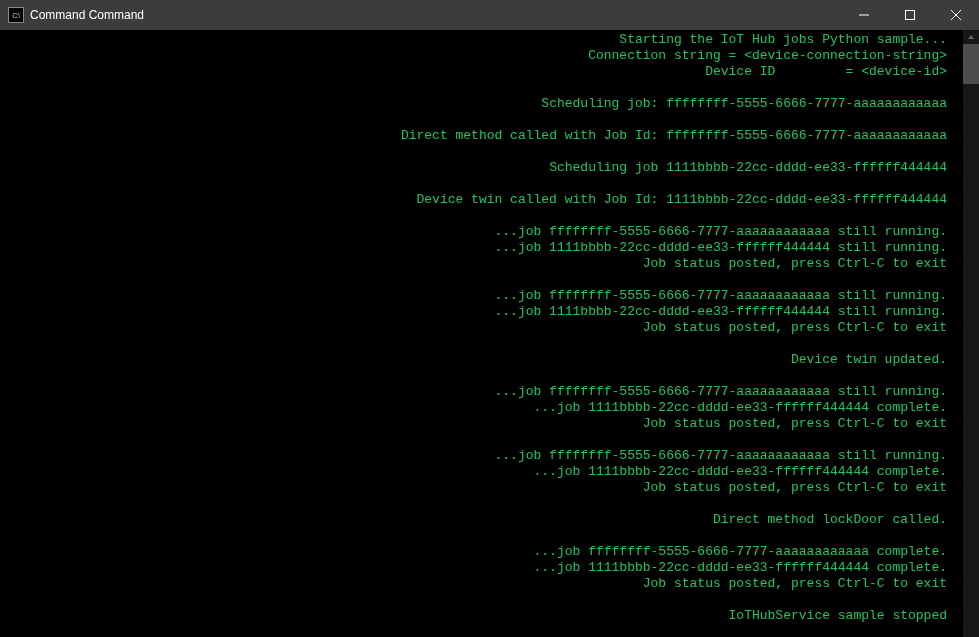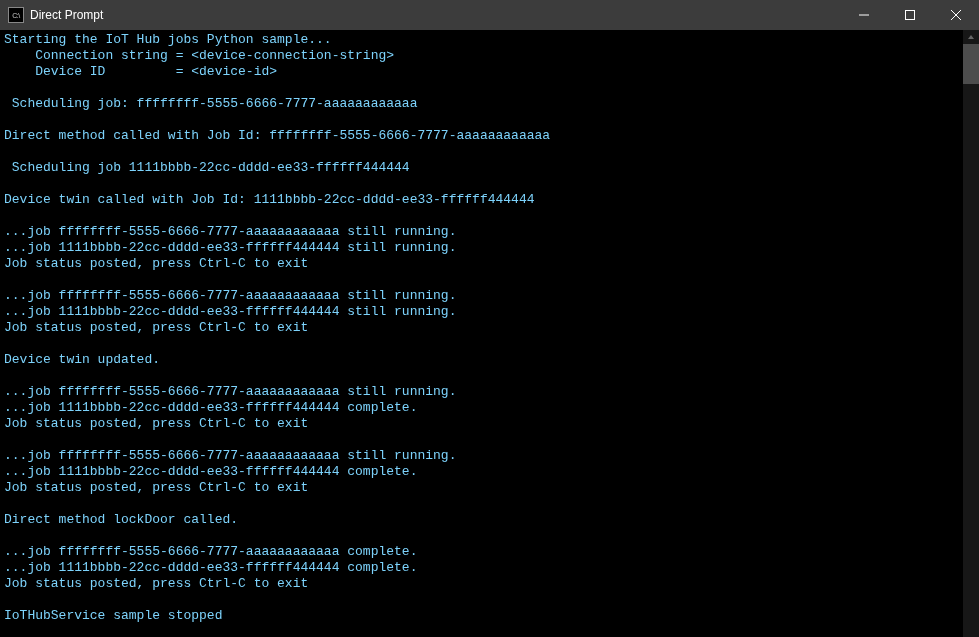--- a/index.html
+++ b/index.html
@@ -60,26 +60,27 @@
       width: 10px;
       height: 10px;
     }
     .content-wrap {
       display: flex;
       height: calc(100% - 30px);
     }
     .terminal {
       flex: 1;
       background: #000;
-      color: #7dd3fc;
-      padding: 2px 4px;
+      color: #22c55e;
+      padding: 2px 16px;
       white-space: pre;
       line-height: 16px;
       font-size: 13px;
       overflow: hidden;
+      text-align: right;
     }
     .scrollbar-track {
       width: 16px;
       background: #171717;
       position: relative;
     }
     .scrollbar-thumb {
       width: 100%;
       height: 40px;
       background: #4d4d4d;
@@ -100,21 +101,21 @@
       width: 8px;
       height: 8px;
       fill: #666;
     }
   </style>
 </head>
 <body>
 
 <div class="titlebar">
   <div class="titlebar-icon">C:\</div>
-  <div class="titlebar-title">Direct Prompt</div>
+  <div class="titlebar-title">Command Command</div>
   <div class="titlebar-buttons">
     <div class="titlebar-btn">
       <svg viewBox="0 0 10 10">
           <line x1="0" y1="5" x2="10" y2="5" stroke="#fff" stroke-width="1"></line>
         </svg>
     </div>
     <div class="titlebar-btn">
       <svg viewBox="0 0 10 10">
           <rect x="0.5" y="0.5" width="9" height="9" fill="none" stroke="#fff" stroke-width="1"></rect>
         </svg>

